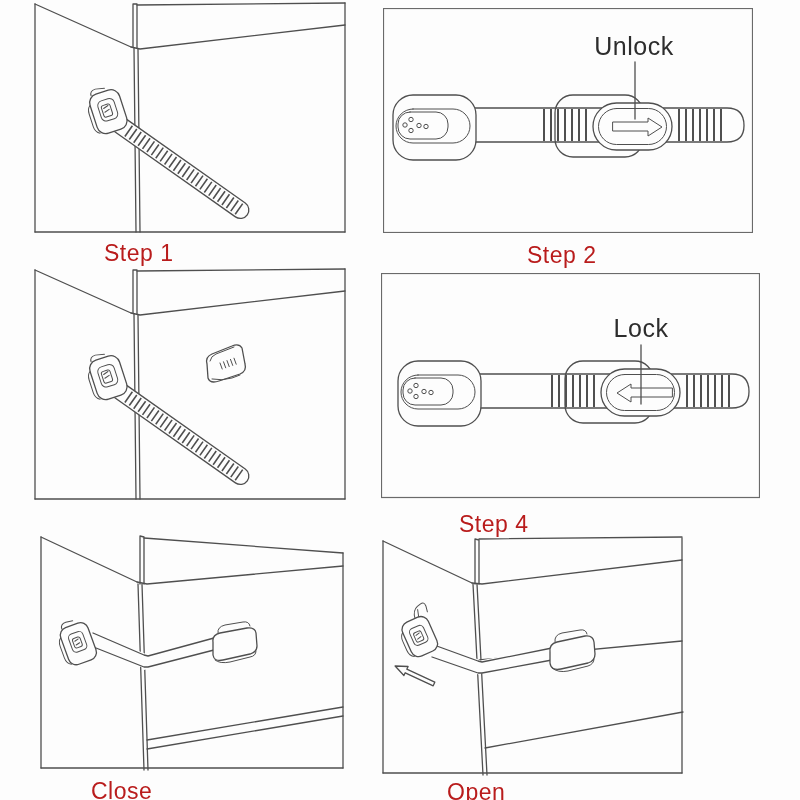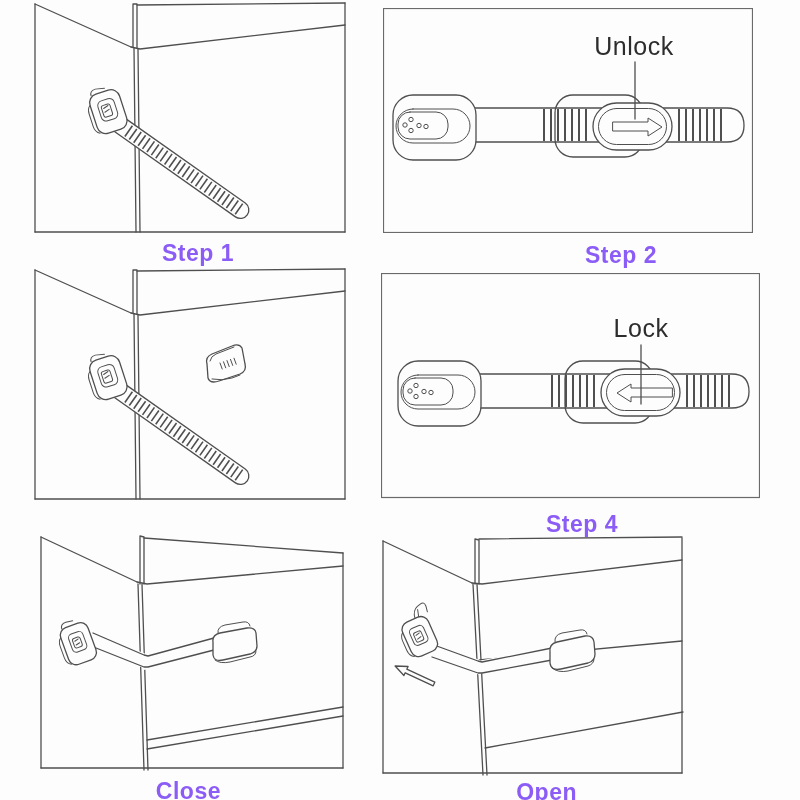--- a/index.html
+++ b/index.html
@@ -6,23 +6,23 @@
   body{
     width:800px;height:800px;
     background:#fdfdfd;
     font-family:"Liberation Sans", sans-serif;
     position:relative;
     overflow:hidden;
   }
   .stage{position:absolute;left:0;top:0;width:800px;height:800px;}
   svg{position:absolute;display:block;}
   .cap{
-    position:absolute;width:130px;text-align:right;
-    font-size:23px;color:#8b5cf6;letter-spacing:0.5px;
-    -webkit-user-select:none;user-select:none;font-weight:bold;
+    position:absolute;width:130px;text-align:left;
+    font-size:23px;color:#b91c1c;letter-spacing:0.5px;
+    -webkit-user-select:none;user-select:none;
   }
   .ln{stroke:#4f4f4f;stroke-width:1.3;fill:none;stroke-linecap:round;stroke-linejoin:round;}
   .lnt{stroke:#4f4f4f;stroke-width:1;fill:none;stroke-linecap:round;stroke-linejoin:round;}
   .wfill{fill:#fdfdfd;}
   .nofill{fill:none;}
   .ribs{stroke:#4f4f4f;fill:none;}
   .ann{font-size:25px;fill:#2d2d2d;letter-spacing:0.5px;}
   .border{stroke:#6a6a6a;stroke-width:1.2;fill:none;}
   .dot{fill:#fdfdfd;stroke:#4f4f4f;stroke-width:1;}
 </style>
@@ -127,21 +127,21 @@
       <rect class="lnt nofill" x="22" y="105" width="50" height="27" rx="12"></rect>
       <circle class="dot" cx="29" cy="118" r="2.2"></circle>
       <circle class="dot" cx="35" cy="112.5" r="2.2"></circle>
       <circle class="dot" cx="35" cy="123.5" r="2.2"></circle>
       <circle class="dot" cx="43" cy="118.5" r="2.2"></circle>
       <circle class="dot" cx="50" cy="119.5" r="2.2"></circle>
       <line class="ln" x1="260" y1="72" x2="260" y2="131" stroke-width="2.4"></line>
       <text class="ann" x="260" y="64" text-anchor="middle">Lock</text>
     </g>
   </svg>
-  <div class="cap" style="left:488px;top:511px;">Step 4</div>
+  <div class="cap" style="left:459px;top:511px;">Step 4</div>
 
   <svg style="left:34px;top:530px;" width="312" height="244" viewBox="0 0 312 244">
     <g>
       <path class="ln" d="M7,7 V238"></path>
       <path class="ln" d="M7,238 H309"></path>
       <path class="ln" d="M309,238 V23"></path>
       <path class="ln" d="M7,7 L103,52"></path>
       <path class="ln" d="M106,6 V54 M110,7 V54 M106,6 L110,7"></path>
       <path class="ln" d="M110,8 L309,23"></path>
       <path class="ln" d="M113,54 L309,36 M103,52 L113,54"></path>

